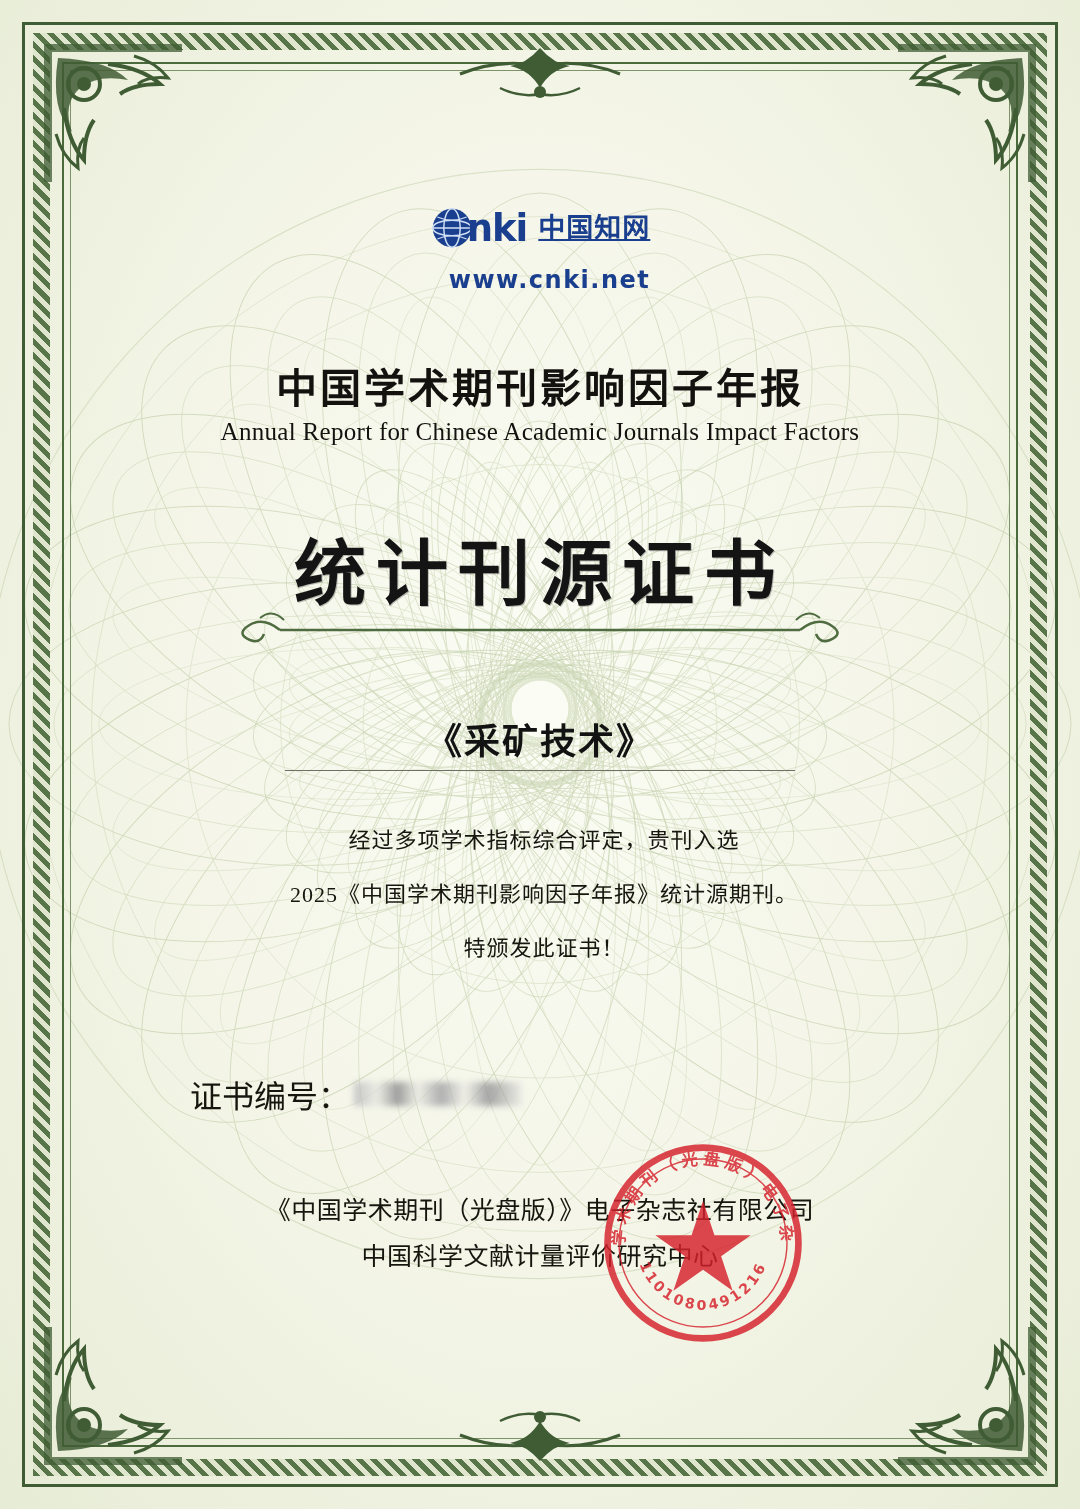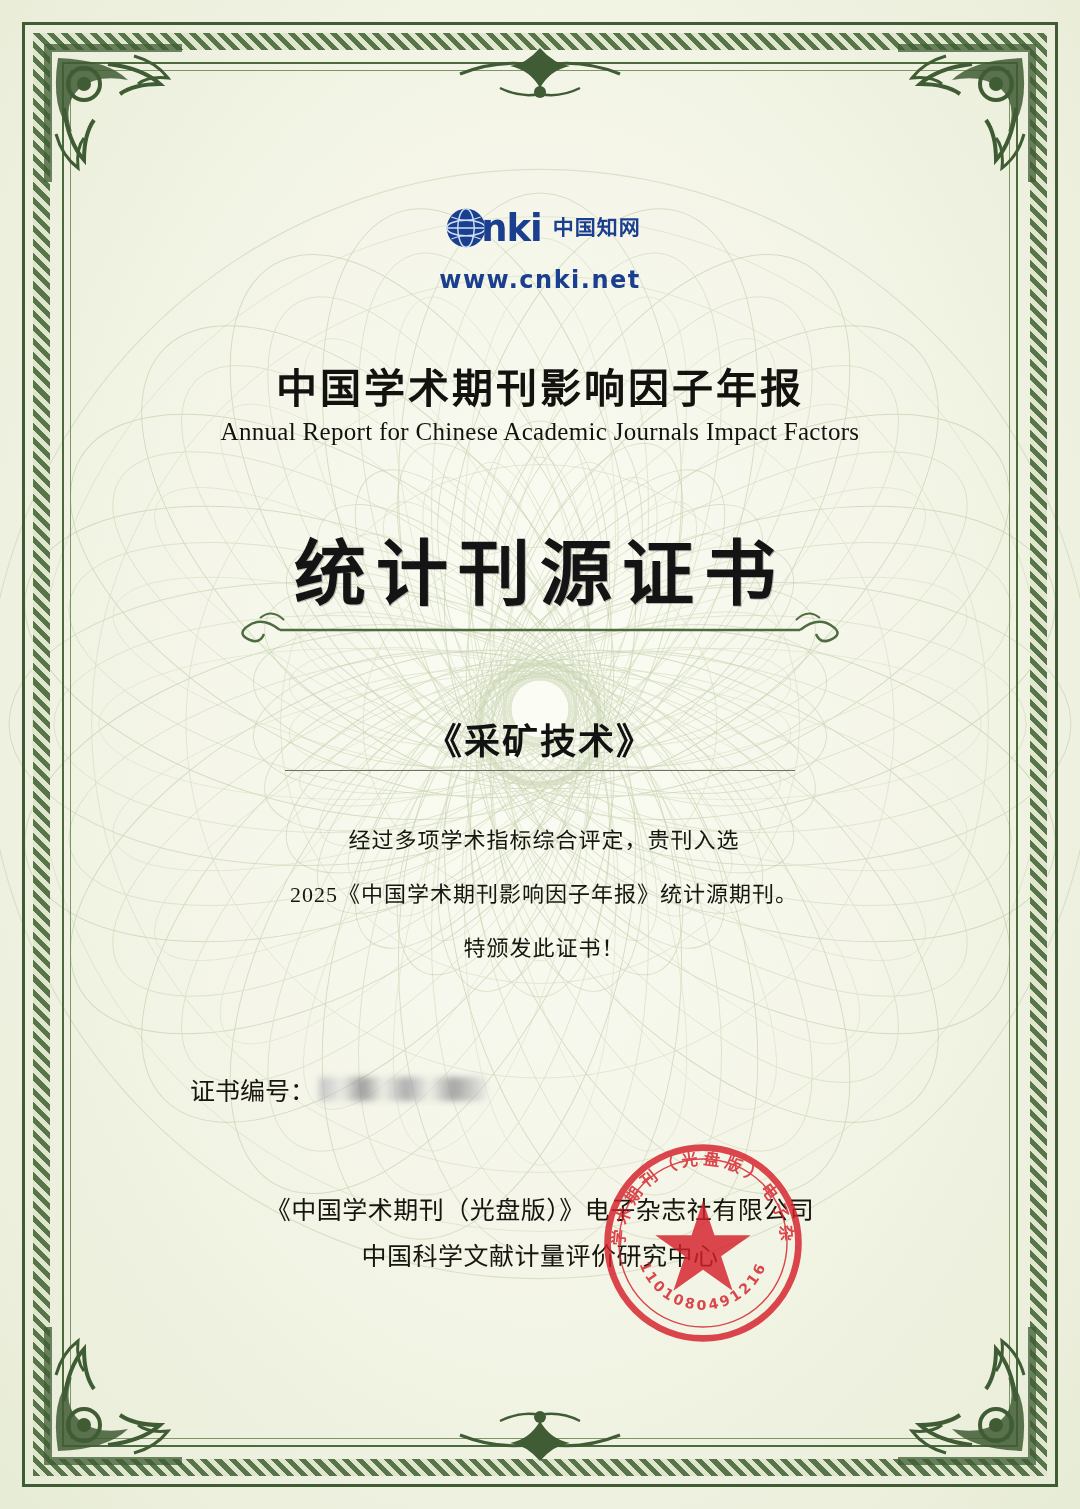--- a/index.html
+++ b/index.html
@@ -124,25 +124,26 @@
     font-weight: bold;
     font-size: 37px;
     letter-spacing: -1px;
     color: #1b3f8f;
     line-height: 1;
     margin-left: -12px;
   }
   .logo-cn {
     font-family: "Liberation Serif", serif;
     font-weight: bold;
-    font-size: 21px;
+    font-size: 27px;
     color: #1b3f8f;
     line-height: 1;
     margin-left: 6px;
     letter-spacing: 1px;
+    text-decoration: underline;
   }
   .logo-url {
     font-family: "DejaVu Sans", sans-serif;
     font-weight: bold;
     font-size: 24px;
     color: #1b3f8f;
     letter-spacing: 1.5px;
     margin-top: 16px;
   }
 
@@ -213,21 +214,21 @@
   .body-line.l3 { top: 930px; }
 
   .meta-row {
     position: absolute;
     left: 190px;
     right: 110px;
     top: 1071px;
     display: flex;
     justify-content: space-between;
     align-items: center;
-    font-size: 25px;
+    font-size: 32px;
     color: #16160f;
   }
   .meta-left { display: flex; align-items: center; }
   .cert-no-blur {
     display: inline-block;
     width: 168px;
     height: 24px;
     margin-left: 4px;
     background:
       linear-gradient(90deg,

